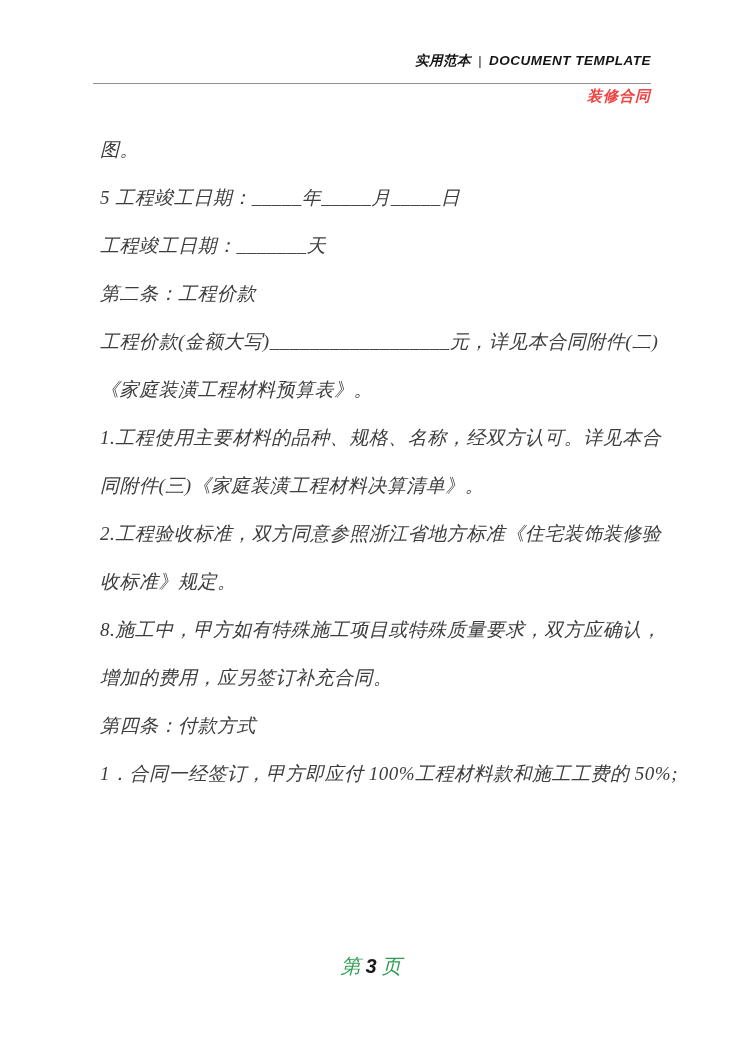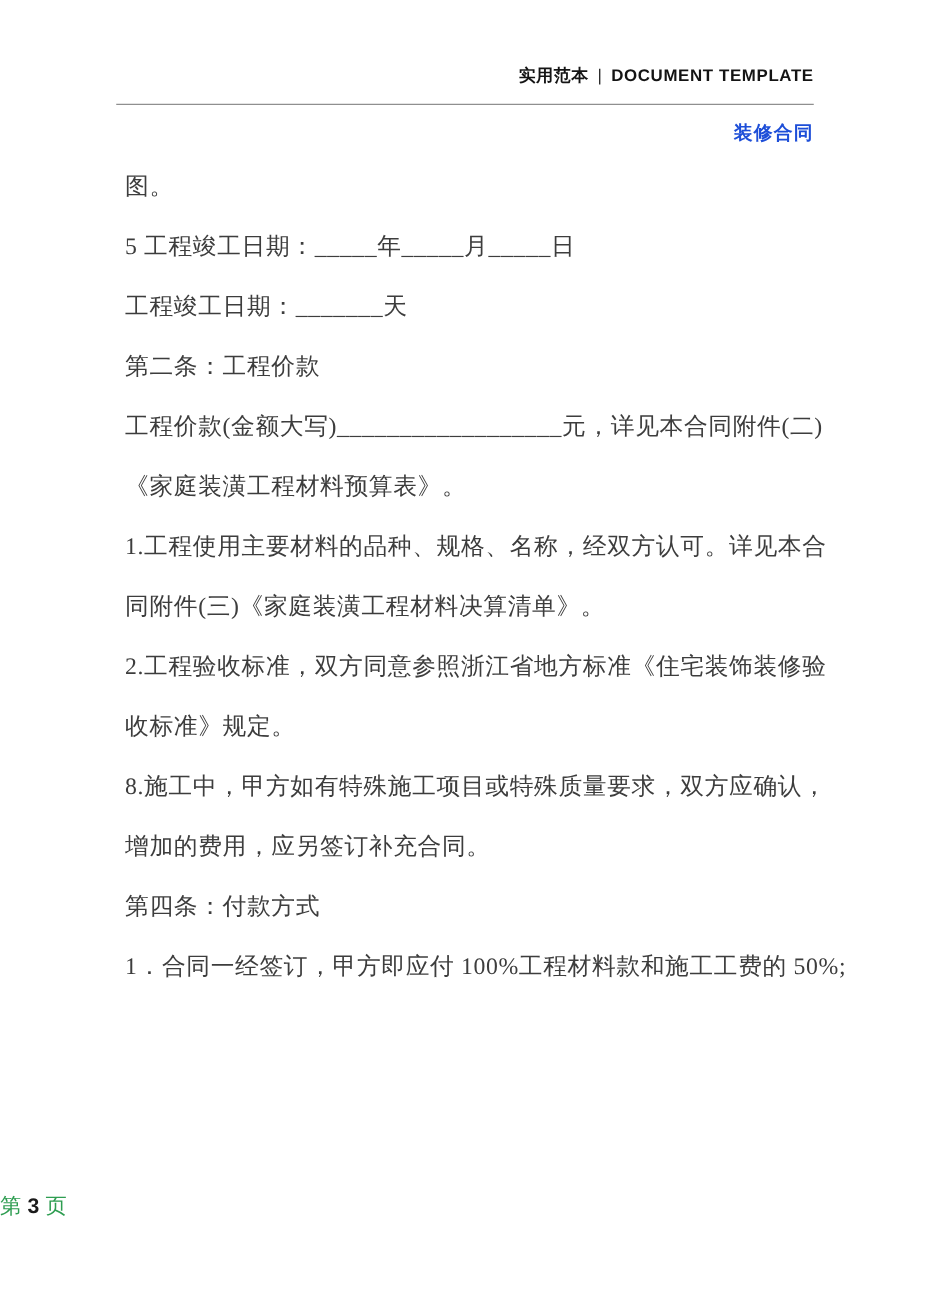--- a/index.html
+++ b/index.html
@@ -7,20 +7,21 @@
     padding: 0;
     background: #ffffff;
   }
   .page {
     position: relative;
     width: 744px;
     height: 1052px;
     background: #ffffff;
     overflow: hidden;
     font-family: "Liberation Serif", "DejaVu Serif", serif;
+    font-style: italic;
   }
   
   .header {
     position: absolute;
     top: 52px;
     left: 93px;
     right: 93px;
     text-align: right;
   }
   .brand-line {
@@ -38,22 +39,22 @@
   }
   .header-divider {
     height: 0;
     border-bottom: 1px solid #8f8f8f;
     margin-top: 13px;
   }
   .doc-title {
     font-family: "Liberation Sans", "DejaVu Sans", sans-serif;
     font-size: 15px;
     font-weight: bold;
-    color: #1d4ed8;
-    margin-top: 13px;
+    color: #ef4444;
+    margin-top: 3px;
     letter-spacing: 1px;
   }
   
   .doc-body {
     position: absolute;
     top: 126px;
     left: 100px;
     right: 80px;
   }
   .doc-line {
@@ -64,23 +65,23 @@
     letter-spacing: 0.5px;
     white-space: pre;
     overflow: visible;
   }
   
   .footer {
     position: absolute;
     left: 0;
     right: 0;
     top: 953px;
-    text-align: left;
+    text-align: center;
     font-family: "Liberation Sans", "DejaVu Sans", sans-serif;
-    font-size: 17px;
+    font-size: 20px;
     letter-spacing: 2px;
   }
   .footer .green {
     color: #2e9d51;
   }
   .footer .num {
     color: #1a1a1a;
     font-weight: bold;
     padding: 0 3px;
   }

